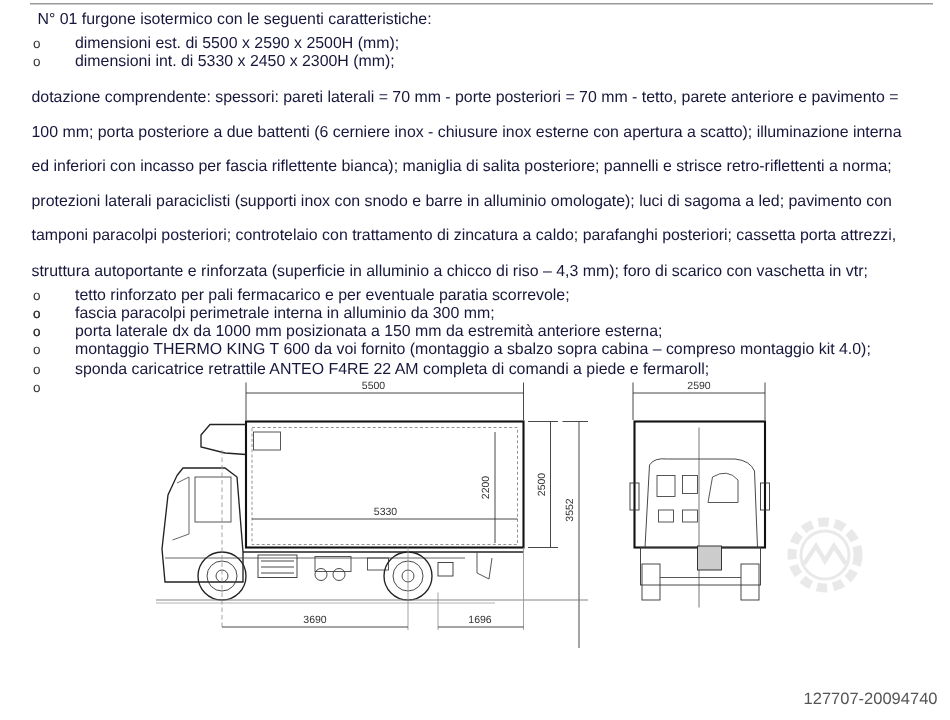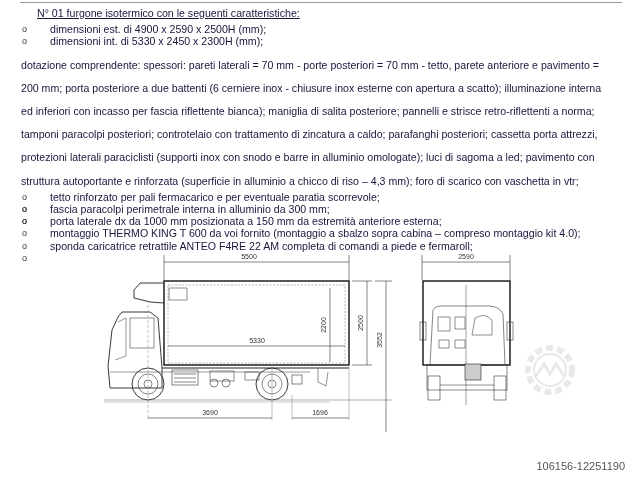--- a/index.html
+++ b/index.html
@@ -2,47 +2,47 @@
 <html><head>
 <meta charset="utf-8">
 <style>
   html, body { margin: 0; padding: 0; }
   body {
     width: 633px; height: 480px; background: #ffffff; position: relative; overflow: hidden;
     font-family: "Liberation Sans", sans-serif; color: #1c1c3a;
   }
   .top-rule { position: absolute; left: 20px; top: 2px; width: 602px; height: 1px; background: #9a9a9a; }
   .doc { position: absolute; left: 21px; top: 7px; width: 604px; font-size: 10.6px; line-height: 12.2px; color: #17173c; }
-  .heading { margin: 0 0 4px 16px; text-decoration: underline; }
+  .heading { margin: 0 0 4px 4px; }
   .bul-list { margin: 0; padding: 0; list-style: none; }
   .bul-list li { position: relative; padding-left: 29px; white-space: nowrap; }
   .bul-list li .bullet { position: absolute; left: 1px; top: 0; font-size: 9px; color: #333; }
   .para { margin: 4px 0 4px 0; }
   .para span { display: block; white-space: nowrap; margin-top: 11px; }
   .drawing { position: absolute; left: 0; top: 240px; width: 633px; height: 200px; }
   .code { position: absolute; right: 8px; top: 460px; font-size: 11px; color: #555; }
   .watermark { position: absolute; left: 520px; top: 340px; opacity: 0.18; }
 </style>
 </head>
 <body>
 
 <div class="top-rule"></div>
 
 <div class="doc">
   <div class="heading">N° 01 furgone isotermico con le seguenti caratteristiche:</div>
   <ul class="bul-list">
-    <li><span class="bullet">o</span><span>dimensioni est. di 4900 x 2590 x 2500H (mm);</span></li>
+    <li><span class="bullet">o</span><span>dimensioni est. di 5500 x 2590 x 2500H (mm);</span></li>
     <li><span class="bullet">o</span><span>dimensioni int.  di 5330 x 2450 x 2300H (mm);</span></li>
   </ul>
   <div class="para">
     <span>dotazione comprendente: spessori: pareti laterali = 70 mm - porte posteriori = 70 mm - tetto, parete anteriore e pavimento =</span>
-    <span>200 mm; porta posteriore a due battenti (6 cerniere inox - chiusure inox esterne con apertura a scatto); illuminazione interna</span>
+    <span>100 mm; porta posteriore a due battenti (6 cerniere inox - chiusure inox esterne con apertura a scatto); illuminazione interna</span>
     <span>ed inferiori con incasso per fascia riflettente bianca); maniglia di salita posteriore; pannelli e strisce retro-riflettenti a norma;</span>
+    <span>protezioni laterali paraciclisti (supporti inox con snodo e barre in alluminio omologate); luci di sagoma a led; pavimento con</span>
     <span>tamponi paracolpi posteriori; controtelaio con trattamento di zincatura a caldo; parafanghi posteriori; cassetta porta attrezzi,</span>
-    <span>protezioni laterali paraciclisti (supporti inox con snodo e barre in alluminio omologate); luci di sagoma a led; pavimento con</span>
     <span>struttura autoportante e rinforzata (superficie in alluminio a chicco di riso – 4,3 mm); foro di scarico con vaschetta in vtr;</span>
   </div>
   <ul class="bul-list">
     <li><span class="bullet">o</span><span>tetto rinforzato per pali fermacarico e per eventuale paratia scorrevole;</span></li>
     <li><span class="bullet">o</span></li>
     <li><span class="bullet">o</span><span>fascia paracolpi perimetrale interna in alluminio da 300 mm;</span></li>
     <li><span class="bullet">o</span></li>
     <li><span class="bullet">o</span><span>porta laterale dx da 1000 mm posizionata a 150 mm da estremità anteriore esterna;</span></li>
     <li><span class="bullet">o</span><span>montaggio THERMO KING T 600 da voi fornito (montaggio a sbalzo sopra cabina – compreso montaggio kit 4.0);</span></li>
     <li><span class="bullet">o</span><span>sponda caricatrice retrattile ANTEO F4RE 22 AM  completa di comandi a piede e fermaroll;</span></li>
@@ -140,13 +140,13 @@
     <text x="466" y="259" text-anchor="middle">2590</text>
   </g>
 </svg>
 
 <svg class="watermark" width="60" height="60" viewBox="0 0 60 60">
   <circle cx="30" cy="30" r="22" fill="none" stroke="#888" stroke-width="6" stroke-dasharray="7,4"></circle>
   <circle cx="30" cy="30" r="16" fill="none" stroke="#888" stroke-width="2"></circle>
   <path d="M16 36 L24 24 L30 34 L36 24 L44 36" fill="none" stroke="#888" stroke-width="3"></path>
 </svg>
 
-<div class="code">106156-12251190</div>
+<div class="code">127707-20094740</div>
 
 </body></html>

